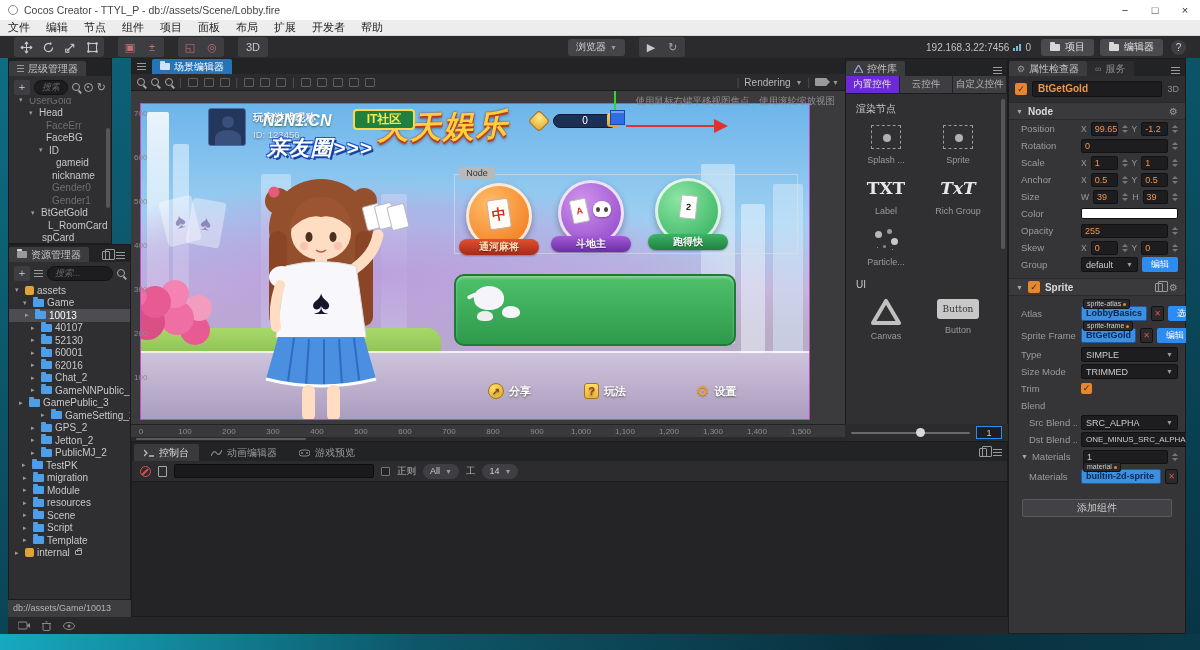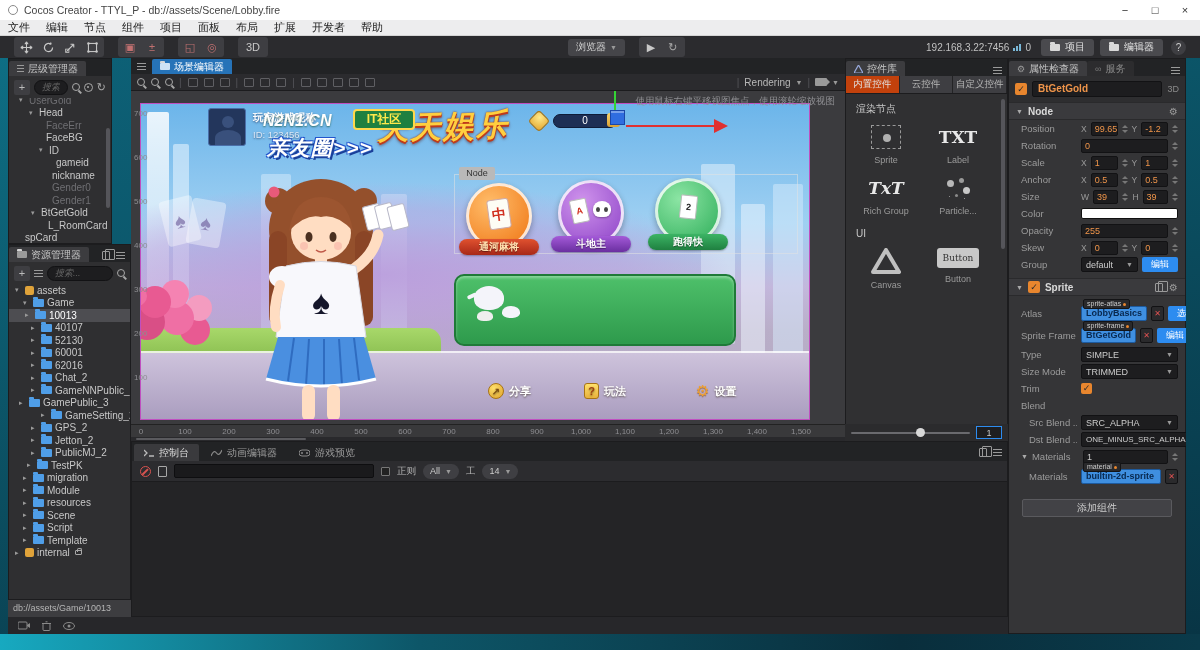--- a/index.html
+++ b/index.html
@@ -148,21 +148,21 @@
 .page{width:9px;height:11px;border:1px solid #a8a8a8;border-radius:1px;position:relative}
 .cinput{width:200px;height:14px;background:#1a1a1c;border:1px solid #0e0e10;border-radius:2px;color:#ccc;font-size:9px;padding:0 4px}
 .cb{width:9px;height:9px;border:1px solid #777;background:#222;border-radius:1px}
 .clabel{color:#bbb;font-size:9.5px}
 .dd{background:#3f3f43;border-radius:8px;color:#ccc;font-size:9px;height:15px;display:flex;align-items:center;justify-content:space-between;padding:0 7px;gap:5px}
 .dda{font-size:7px;color:#999}
 
 .widgets{position:absolute;left:845px;top:58px;width:163px;height:383px;background:#303032;border:1px solid #1c1c1e}
 .wtabs{height:18px;display:flex;background:#2a2a2c;border-bottom:1px solid #1c1c1e}
 .wtab{flex:1;font-size:9.5px;color:#b8b8b8;display:flex;align-items:center;justify-content:center;background:#3e3e42;border-right:1px solid #232325}
-.wtab.on{background:#c2410c;color:#e0e0e0}
+.wtab.on{background:#6d28d9;color:#e0e0e0}
 .wsec{color:#c8c8c8;font-size:10px;padding:8px 0 2px 10px}
 .wgrid{display:flex;flex-wrap:wrap;padding-left:4px}
 .witem{width:72px;display:flex;flex-direction:column;align-items:center;gap:6px;padding:7px 0 4px}
 .wlabel{font-size:9px;color:#9a9a9a;white-space:nowrap}
 .spricon{width:30px;height:24px;border:1px dashed #9a9a9a;position:relative}
 .spricon:before{content:"";position:absolute;left:11px;top:8px;width:8px;height:8px;border-radius:50%;background:#b0b0b0}
 .txticon{font-family:"DejaVu Serif","Liberation Serif",serif;font-size:17px;font-weight:bold;color:#e8e8e8;line-height:24px}
 .particon{width:26px;height:24px;position:relative}
 .particon:before{content:"";position:absolute;left:2px;top:4px;width:7px;height:7px;border-radius:50%;background:#b8b8b8;
 box-shadow:11px -3px 0 -1px #9a9a9a,16px 7px 0 0 #c8c8c8,6px 12px 0 -2px #8a8a8a,14px 15px 0 -3px #b0b0b0,-1px 13px 0 -3px #a8a8a8}
@@ -346,21 +346,21 @@
     <div class="trow dim" style="padding-left:43px">
         <span class="tl">Gender1</span>
       </div>
     <div class="trow" style="padding-left:22px">
         <span class="ar">▾</span>
         <span class="tl">BtGetGold</span>
       </div>
     <div class="trow" style="padding-left:39px">
         <span class="tl">L_RoomCard</span>
       </div>
-    <div class="trow" style="padding-left:16px">
+    <div class="trow" style="padding-left:33px">
         <span class="tl">spCard</span>
       </div>
 
     <div class="vscroll" style="top:30px;height:80px"></div>
   </div>
 </div>
 
 <div class="panel" style="left:8px;top:244px;width:123px;height:356px">
   <div class="phead">
     <div class="ptab">
@@ -442,21 +442,21 @@
     <div class="trow" style="padding-left:22px">
         <span class="ar">▸</span>
         <span class="folder"></span>
         <span class="tl">Jetton_2</span>
       </div>
     <div class="trow" style="padding-left:22px">
         <span class="ar">▸</span>
         <span class="folder"></span>
         <span class="tl">PublicMJ_2</span>
       </div>
-    <div class="trow" style="padding-left:18px">
+    <div class="trow" style="padding-left:13px">
         <span class="ar">▸</span>
         <span class="folder"></span>
         <span class="tl">TestPK</span>
       </div>
     <div class="trow" style="padding-left:14px">
         <span class="ar">▸</span>
         <span class="folder"></span>
         <span class="tl">migration</span>
       </div>
     <div class="trow" style="padding-left:14px">
@@ -692,20 +692,24 @@
   </div>
   <div class="wtabs">
     <div class="wtab on">内置控件</div>
     <div class="wtab">云控件</div>
     <div class="wtab">自定义控件</div>
   </div>
   <div class="wsec">渲染节点</div>
   <div class="wgrid">
     <div class="witem">
       <span class="spricon"></span>
+      <span class="wlabel">Splash ...</span>
+    </div>
+    <div class="witem">
+      <span class="spricon"></span>
       <span class="wlabel">Sprite</span>
     </div>
     <div class="witem">
       <span class="txticon">TXT</span>
       <span class="wlabel">Label</span>
     </div>
     <div class="witem">
       <span class="txticon" style="font-style:italic">TxT</span>
       <span class="wlabel">Rich Group</span>
     </div>

